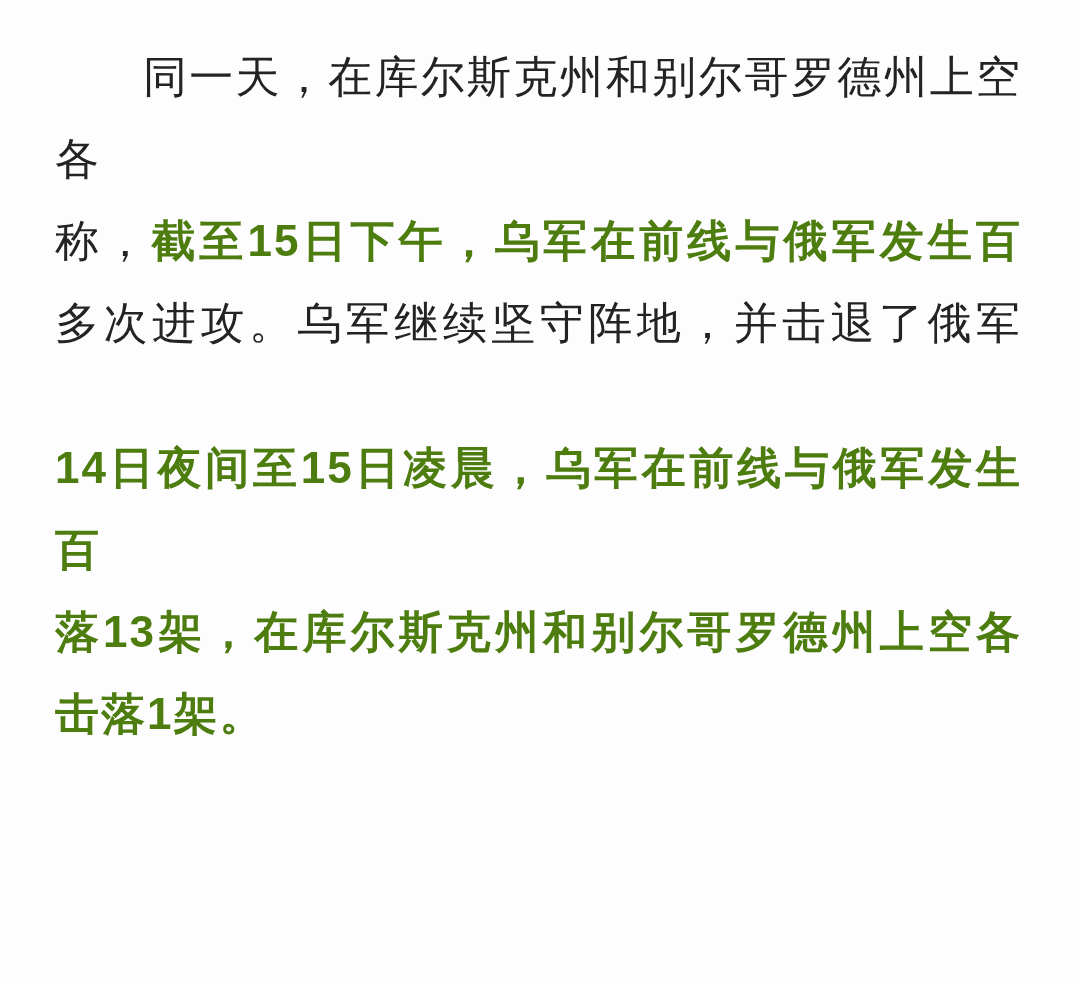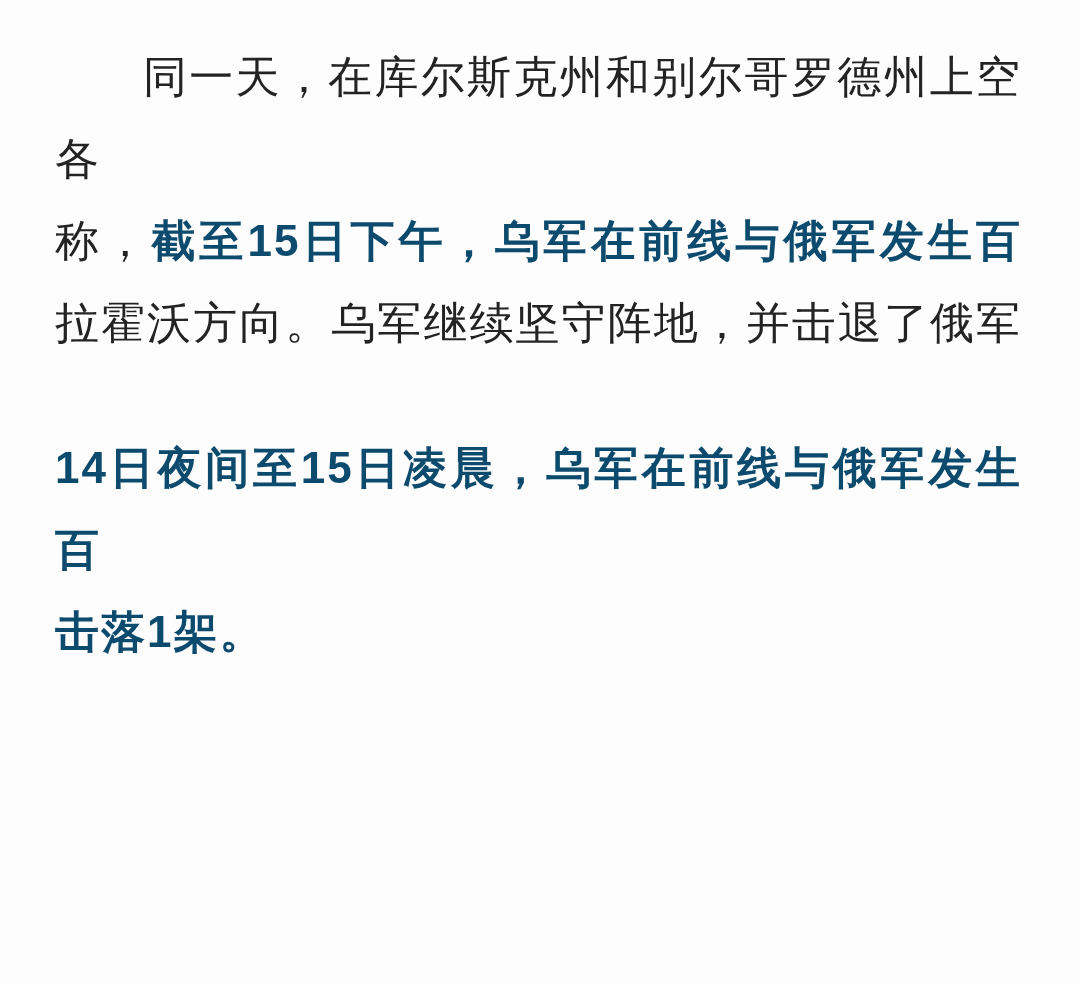--- a/index.html
+++ b/index.html
@@ -35,31 +35,32 @@
     text-align-last: justify;
   }
   .line.indent {
     text-indent: 2em;
   }
   .seg {
     font-weight: 400;
   }
   .seg.bold {
     font-weight: 700;
-    color: #0c4a6e;
+    color: #4d7c0f;
   }
 </style>
 </head>
 <body>
 
 <div class="article">
   <div>
       <div class="paragraph">
         <div class="line indent justify"><span class="seg">同一天，在库尔斯克州和别尔哥罗德州上空各</span></div>
         <div class="line justify"><span class="seg">称，</span><span class="seg bold">截至15日下午，乌军在前线与俄军发生百</span></div>
-        <div class="line justify"><span class="seg">拉霍沃方向。乌军继续坚守阵地，并击退了俄军</span></div>
+        <div class="line justify"><span class="seg">多次进攻。乌军继续坚守阵地，并击退了俄军</span></div>
       </div>
       <div class="paragraph">
         <div class="line justify"><span class="seg bold">14日夜间至15日凌晨，乌军在前线与俄军发生百</span></div>
+        <div class="line justify"><span class="seg bold">落13架，在库尔斯克州和别尔哥罗德州上空各</span></div>
         <div class="line"><span class="seg bold">击落1架。</span></div>
       </div>
     </div>
 </div>
 
 </body></html>

